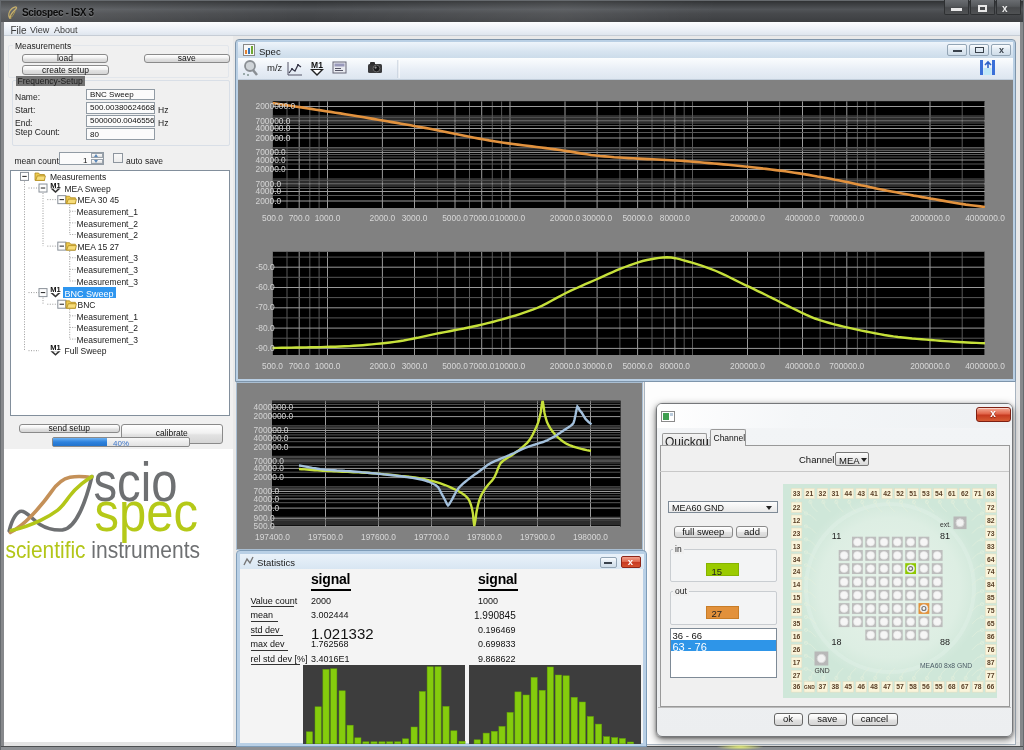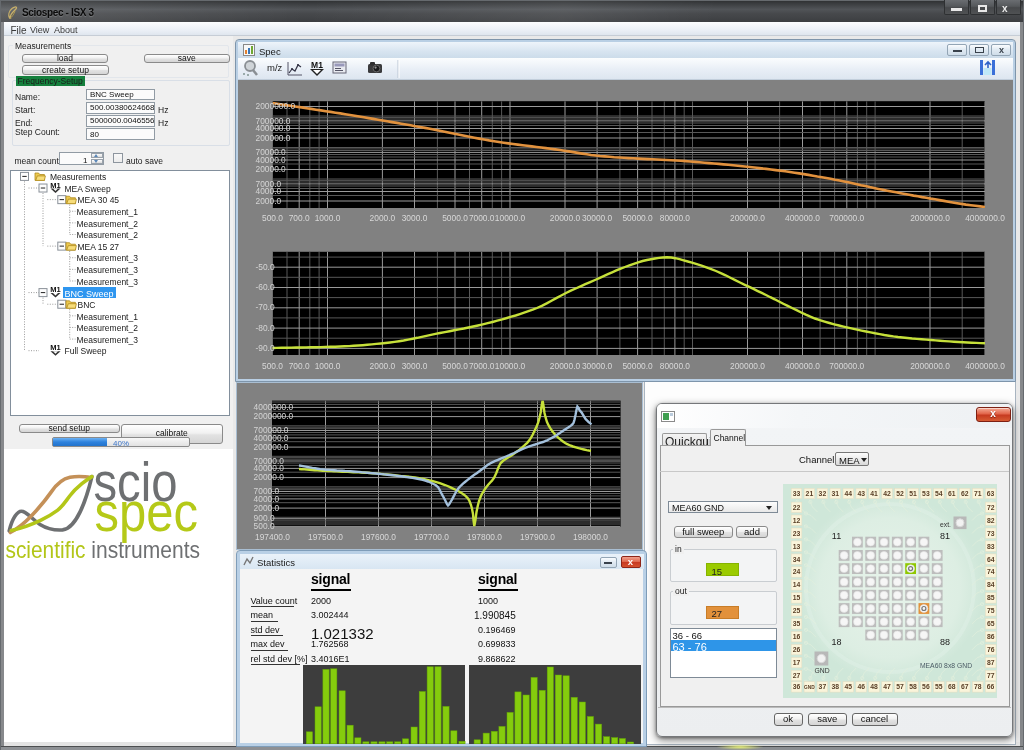--- a/index.html
+++ b/index.html
@@ -4,21 +4,21 @@
 body{width:1024px;height:750px;position:relative;overflow:hidden;
   font-family:"Liberation Sans",sans-serif;background:#8a8a8a}
 .abs{position:absolute}
 .btn{position:absolute;background:linear-gradient(#ffffff,#f1f1f1 45%,#e2e2e2 55%,#d5d5d5);
   border:1px solid #8a8a8a;border-radius:3px;font-size:8.5px;color:#111;
   display:flex;align-items:center;justify-content:center;line-height:1}
 .fld{position:absolute;background:#fbfbfb;border:1px solid #919ba4;font-size:8px;overflow:hidden;color:#111;
   display:flex;align-items:center;padding-left:3px;white-space:nowrap}
 .lab{position:absolute;font-size:8.5px;color:#1a1a1a;white-space:nowrap}
 .gb{position:absolute;border:1px solid #d9dfe7;border-radius:2px}
-.gbl{position:absolute;font-size:8.5px;color:#1a1a1a;background:#15803d;padding:0 2px;white-space:nowrap}
+.gbl{position:absolute;font-size:8.5px;color:#1a1a1a;background:#737373;padding:0 2px;white-space:nowrap}
 </style></head><body>
 <div class="abs" style="left:0;top:0;width:1024px;height:750px;background:#666a6e"></div>
 <div class="abs" style="left:1px;top:1px;width:1022px;height:748px;background:#87898c"></div>
 <div class="abs" style="left:1px;top:1px;width:1022px;height:21px;
  background:linear-gradient(180deg,#303234 0%,#515458 40%,#47494c 60%,#3c3e41 100%)"></div>
 <div class="abs" style="left:1px;top:1px;width:1022px;height:21px;
  background:linear-gradient(100deg,rgba(255,255,255,.13),rgba(255,255,255,0) 30%,rgba(255,255,255,.08) 55%,rgba(255,255,255,0) 70%)"></div>
 <svg class="abs" style="left:7px;top:5px" width="13" height="15" viewBox="0 0 13 15">
 <path d="M2.5,13 C1,10 2,6 5,3.5 C7,2 9,1.5 9.5,2.5 C10,3.5 8,5 6,7 C4,9 3,11 3.5,13 Z" fill="none" stroke="#c8b06a" stroke-width="1.3"></path>
 <path d="M3,13.5 C5,12 7,9 8,6" fill="none" stroke="#b09a50" stroke-width="1"></path>

